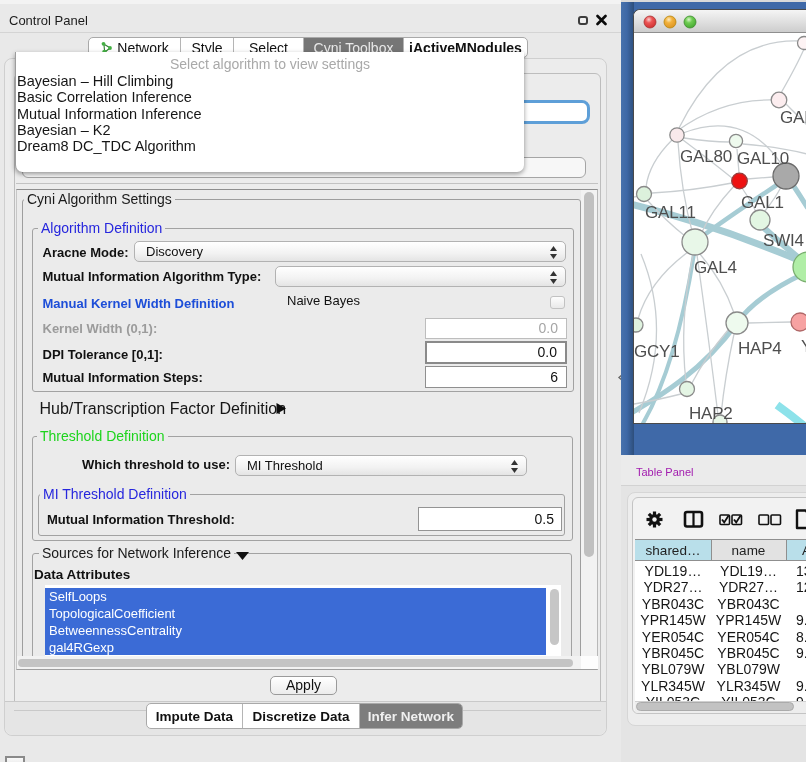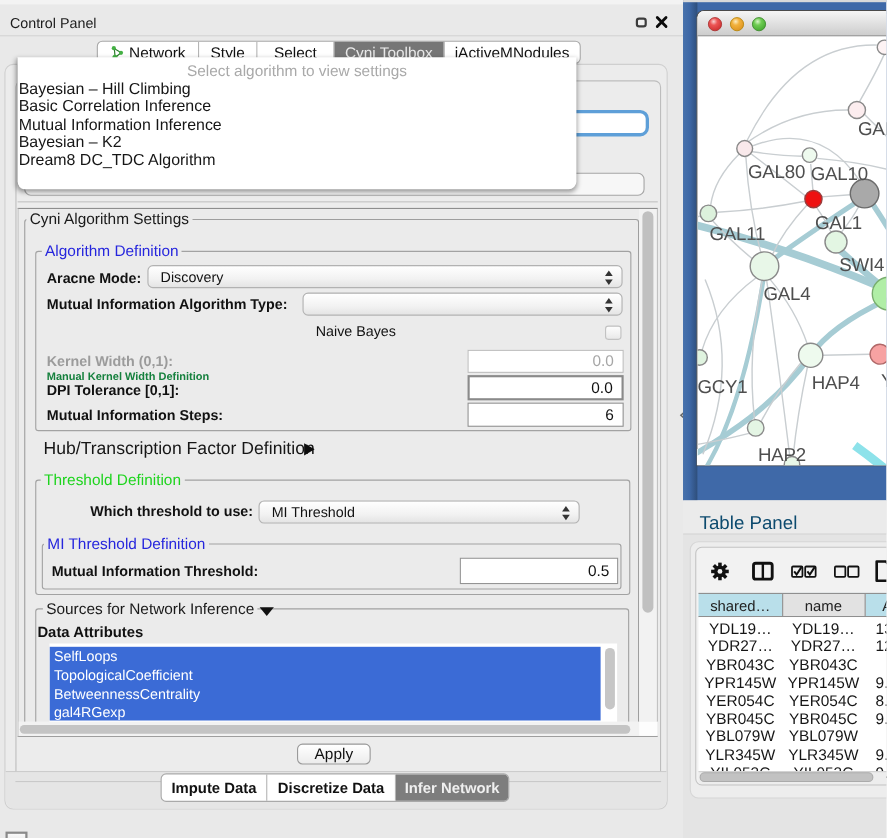--- a/index.html
+++ b/index.html
@@ -12,21 +12,21 @@
   .combo{position:absolute;border:1px solid #b2b2b2;border-radius:5px;
          background:linear-gradient(#ffffff,#f2f2f2 60%,#e4e4e4);
          font-size:13px;color:#111;}
   .combo .ct{position:absolute;left:11px;top:3px;}
   .stepper{position:absolute;right:7px;top:4px;}
   .tfield{position:absolute;background:#fff;font-size:14px;color:#111;text-align:right;}
   .seg{position:absolute;background:#fff;border:1px solid #a9a9a9;border-radius:5px;
        display:flex;align-items:center;font-size:13px;color:#111;}
   .seg .it{height:100%;display:flex;align-items:center;justify-content:center;
            border-right:1px solid #b5b5b5;}
-  .seg .it:last-child{border-right:none;}
+  .seg .it:last-child{border-right:none;font-weight:bold;}
   .seg .sel{background:#6f6f6f;color:#ededed;}
 </style>
 </head>
 <body>
 <div id="root">
 
   <div class="abs" style="left:0;top:0;width:621px;height:762px;background:#e9e9e9;"></div>
   <div class="abs" style="left:0;top:0;width:621px;height:4px;background:#f3f3f3;"></div>
   <div class="abs" style="left:9px;top:13px;font-size:13px;color:#1c1c1c;">Control Panel</div>
   <div class="abs" style="left:0;top:32px;width:621px;height:1px;background:#d4d4d4;"></div>
@@ -63,21 +63,21 @@
 
   <div class="abs bold" style="left:42.5px;top:269px;font-size:13px;color:#111;">Mutual Information Algorithm Type:</div>
   <div class="combo" style="left:275px;top:266px;width:291px;height:21px;box-sizing:border-box;">
     <span class="ct" style="top:2px;margin-top:24px;">Naive Bayes</span>
     <svg class="stepper" style="top:3px;" width="9" height="15" viewBox="0 0 9 15">
         <path d="M4.5 1 L8 6 L1 6 Z" fill="#333"></path>
         <path d="M4.5 14 L1 9 L8 9 Z" fill="#333"></path>
       </svg>
   </div>
 
-  <div class="abs bold" style="left:42.5px;top:296px;font-size:10px;color:#15803d;margin-top:41px;">Manual Kernel Width Definition</div>
+  <div class="abs bold" style="left:42.5px;top:296px;font-size:13px;color:#1d4ed8;">Manual Kernel Width Definition</div>
   <div class="abs" style="left:550px;top:296px;width:15px;height:13px;border:1px solid #c2c2c2;border-radius:3px;background:linear-gradient(#fdfdfd,#e9e9e9);box-sizing:border-box;"></div>
 
   <div class="abs bold" style="left:42.5px;top:321px;font-size:13px;color:#9b9b9b;">Kernel Width (0,1):</div>
   <div class="tfield" style="left:425px;top:318px;width:142px;height:21px;border:1px solid #bdbdbd;box-sizing:border-box;color:#a6a6a6;line-height:19px;padding-right:8px;">0.0</div>
 
   <div class="abs bold" style="left:42.5px;top:347px;font-size:13px;color:#111;">DPI Tolerance [0,1]:</div>
   <div class="tfield" style="left:425px;top:341px;width:142px;height:23px;border:2px solid #8a8a8a;box-sizing:border-box;line-height:19px;padding-right:8px;">0.0</div>
 
   <div class="abs bold" style="left:42.5px;top:370px;font-size:13px;color:#111;">Mutual Information Steps:</div>
   <div class="tfield" style="left:425px;top:366px;width:142px;height:22px;border:1px solid #8f8f8f;box-sizing:border-box;line-height:20px;padding-right:8px;">6</div>
@@ -259,21 +259,21 @@
         <text x="633" y="356">GCY1</text>
         <text x="737" y="353">HAP4</text>
         <text x="688" y="418">HAP2</text>
         <text x="800" y="351">Y</text>
       </g>
     </svg>
   </div>
 
   <div class="abs" style="left:621px;top:455px;width:185px;height:307px;background:#e4e4e4;"></div>
   <div class="abs" style="left:621px;top:455px;width:185px;height:31px;background:#ebebeb;border-bottom:1px solid #d2d2d2;box-sizing:border-box;"></div>
-  <div class="abs" style="left:636px;top:466px;font-size:17px;color:#0c4a6e;">Table Panel</div>
+  <div class="abs" style="left:636px;top:466px;font-size:11px;color:#a21caf;">Table Panel</div>
 
   <div class="abs" style="left:627px;top:492px;width:200px;height:234px;background:#ededed;border:1px solid #d6d6d6;border-radius:8px;box-sizing:border-box;"></div>
 
   <div class="abs" style="left:632px;top:497px;width:200px;height:217px;background:#f2f2f2;border:1px solid #c4c4c4;border-radius:6px;box-sizing:border-box;overflow:hidden;">
 
     <svg style="position:absolute;left:0;top:0;" width="180" height="41" viewBox="0 0 180 41">
 
       <g transform="translate(21.5,21.5)">
         <g fill="#111">
           <circle r="5.4"></circle>

